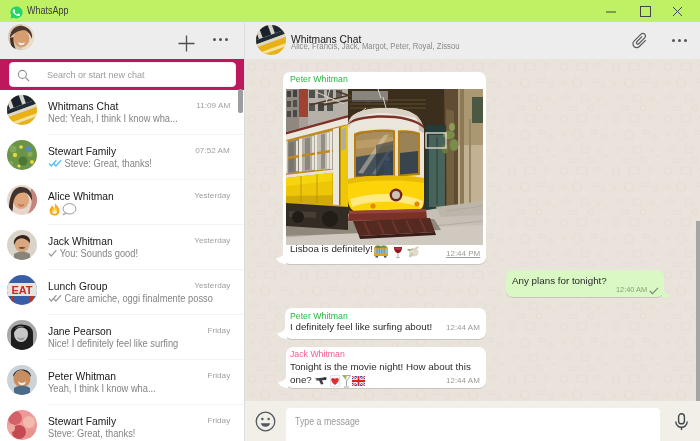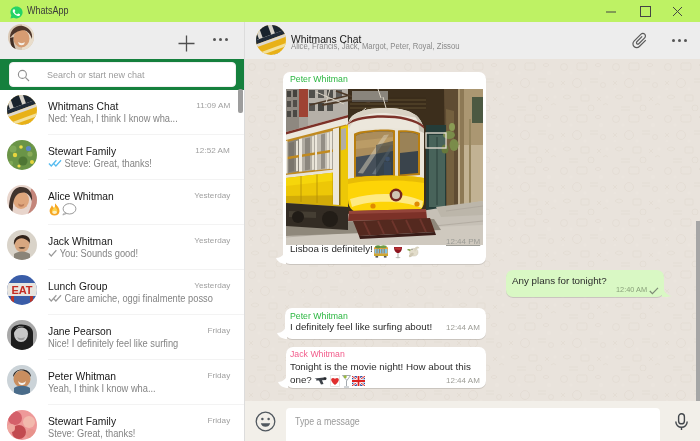--- a/index.html
+++ b/index.html
@@ -9,21 +9,21 @@
 
 
 #titlebar { position:absolute; left:0; top:0; width:700px; height:22px; background:#bef264; }
 #titlebar .logo { position:absolute; left:10px; top:6px; }
 #titlebar .appname { position:absolute; left:27px; top:4.5px; font-size:10px; color:#3a3a3a; transform:scaleX(0.9); transform-origin:0 0; }
 .winbtn { position:absolute; top:0; width:30px; height:22px; }
 
 
 #leftpanel { position:absolute; left:0; top:22px; width:244px; height:419px; background:#fff; }
 #lheader { position:absolute; left:0; top:0; width:244px; height:37px; background:#ededed; }
-#searcharea { position:absolute; left:0; top:37px; width:244px; height:31px; background:#15803d; }
+#searcharea { position:absolute; left:0; top:37px; width:244px; height:31px; background:#be185d; }
 #searchbox { position:absolute; left:9px; top:3px; width:227px; height:25px; background:#fff; border:1px solid #f0f0f0; border-radius:4px; }
 #searchbox span { position:absolute; left:37px; top:7px; font-size:9.2px; color:#9b9b9b; transform:scaleX(0.98); transform-origin:0 0; white-space:nowrap; }
 #chatlist { position:absolute; left:0; top:68px; width:244px; height:351px; background:#fff; }
 .row { position:absolute; left:0; width:244px; height:45px; }
 .row .av { position:absolute; left:7px; top:5px; width:30px; height:30px; border-radius:50%; overflow:hidden;text-align:center; }
 .row .nm { position:absolute; left:48px; top:9.5px; font-size:10.5px; color:#161616; transform:scaleX(0.98); transform-origin:0 0; white-space:nowrap; }
 .row .tm { position:absolute; right:14px; top:10.8px; font-size:8px; color:#a0a0a0; transform:scaleX(1.02); transform-origin:100% 0; white-space:nowrap; }
 .row .pv { position:absolute; left:48px; top:22.7px; font-size:10px; color:#848484; transform:scaleX(0.93); transform-origin:0 0; white-space:nowrap; }
 .row .divl { position:absolute; left:48px; bottom:0; width:196px; height:1px; background:#f3f3f3; }
 #lscroll { position:absolute; left:238px; top:67px; width:5px; height:24px; background:#9d9d9d; border-radius:2px; }
@@ -126,21 +126,21 @@
         <circle cx="8" cy="15" r="2.2" fill="#e7d53e"></circle>
             <circle cx="14" cy="7" r="1.8" fill="#eddc4a"></circle>
         <circle cx="23" cy="14" r="2.6" fill="#8aab57"></circle>
             <circle cx="21.5" cy="8.5" r="2.6" fill="#5b87c5"></circle>
         <circle cx="25" cy="22" r="2" fill="#e7d53e"></circle>
             <circle cx="4" cy="23" r="2.2" fill="#7fa857"></circle>
         <circle cx="12" cy="26" r="1.6" fill="#eddc4a"></circle>
             <circle cx="27" cy="5" r="2" fill="#79a151"></circle>
       </svg></div>
       <div class="nm">Stewart Family</div>
-        <div class="tm">12:52 AM</div>
+        <div class="tm">07:52 AM</div>
       <div class="pv"><svg width="15" height="9" viewBox="0 0 15 9" style="vertical-align:-1px">
             <path d="M1 4.5 L3.5 7 L9 1.2" fill="none" stroke="#55bcf0" stroke-width="1.4"></path>
             <path d="M6 4.5 L8.5 7 L14 1.2" fill="none" stroke="#55bcf0" stroke-width="1.4"></path>
           </svg> Steve: Great, thanks!</div>
       <div class="divl"></div>
     </div>
     <div class="row" style="top:90px">
       <div class="av"><svg width="30" height="30" viewBox="0 0 30 30">
         <rect width="30" height="30" fill="#e8d5cc"></rect>
         <path d="M30 0 V30 H20 C24 24 26 16 24 10 C22 4 26 1 30 0 Z" fill="#c4857a"></path>
@@ -456,21 +456,21 @@
       <rect x="4.6" y="7" width="0.8" height="4" fill="#9a9a94"></rect>
       <ellipse cx="5" cy="11.6" rx="2.6" ry="0.7" fill="#b8b8b2"></ellipse>
     </svg>
     <svg class="abs" style="left:161px;top:185px" width="14" height="14" viewBox="0 0 14 14">
       <ellipse cx="7.8" cy="8.2" rx="4.2" ry="3.8" fill="#e3ddcb" stroke="#c9c2ae" stroke-width="0.5"></ellipse>
       <path d="M8 5 C10.5 1.5 12.8 2 13.4 4.3 C11.6 3.8 10 5.6 9 7.8 Z" fill="#d8d2bf"></path>
       <path d="M6.4 8.4 C3 10 2 12.2 3.6 13.2 C5.4 13.2 7 11.4 8 9.8 Z" fill="#cfc8b3"></path>
       <path d="M4.8 5.8 C3.2 4.6 1.6 4.9 1 6 L4 6.9 Z" fill="#7f9b45"></path>
       <circle cx="6" cy="5.6" r="0.5" fill="#555"></circle>
     </svg>
-    <div class="btime" style="left:201px;top:178px;text-decoration:underline;">12:44 PM</div>
+    <div class="btime" style="left:201px;top:190px;text-decoration:underline;">12:44 PM</div>
 
     <div class="bub green" style="left:261px;top:211px;width:158px;height:27px;"></div>
     <svg class="abs" style="left:417px;top:226px" width="10" height="12" viewBox="0 0 10 12">
         <path d="M0 0 C1.5 6.5 5 10.5 10 11 C7 12 2 12 0 12 Z" fill="#d9f8c4"></path>
       </svg>
     <div class="msg" style="left:267px;top:215.5px;text-align:center;">Any plans for tonight?</div>
     <div class="btime" style="left:371px;top:226px;color:#8aa17b;transform:scaleX(0.92);">12:40 AM</div>
     <svg class="abs" style="left:404px;top:227.5px" width="10" height="8" viewBox="0 0 10 8">
         <path d="M0.8 4 L3.4 6.6 L9 0.8" fill="none" stroke="#7d8a76" stroke-width="1.2"></path>
       </svg>

